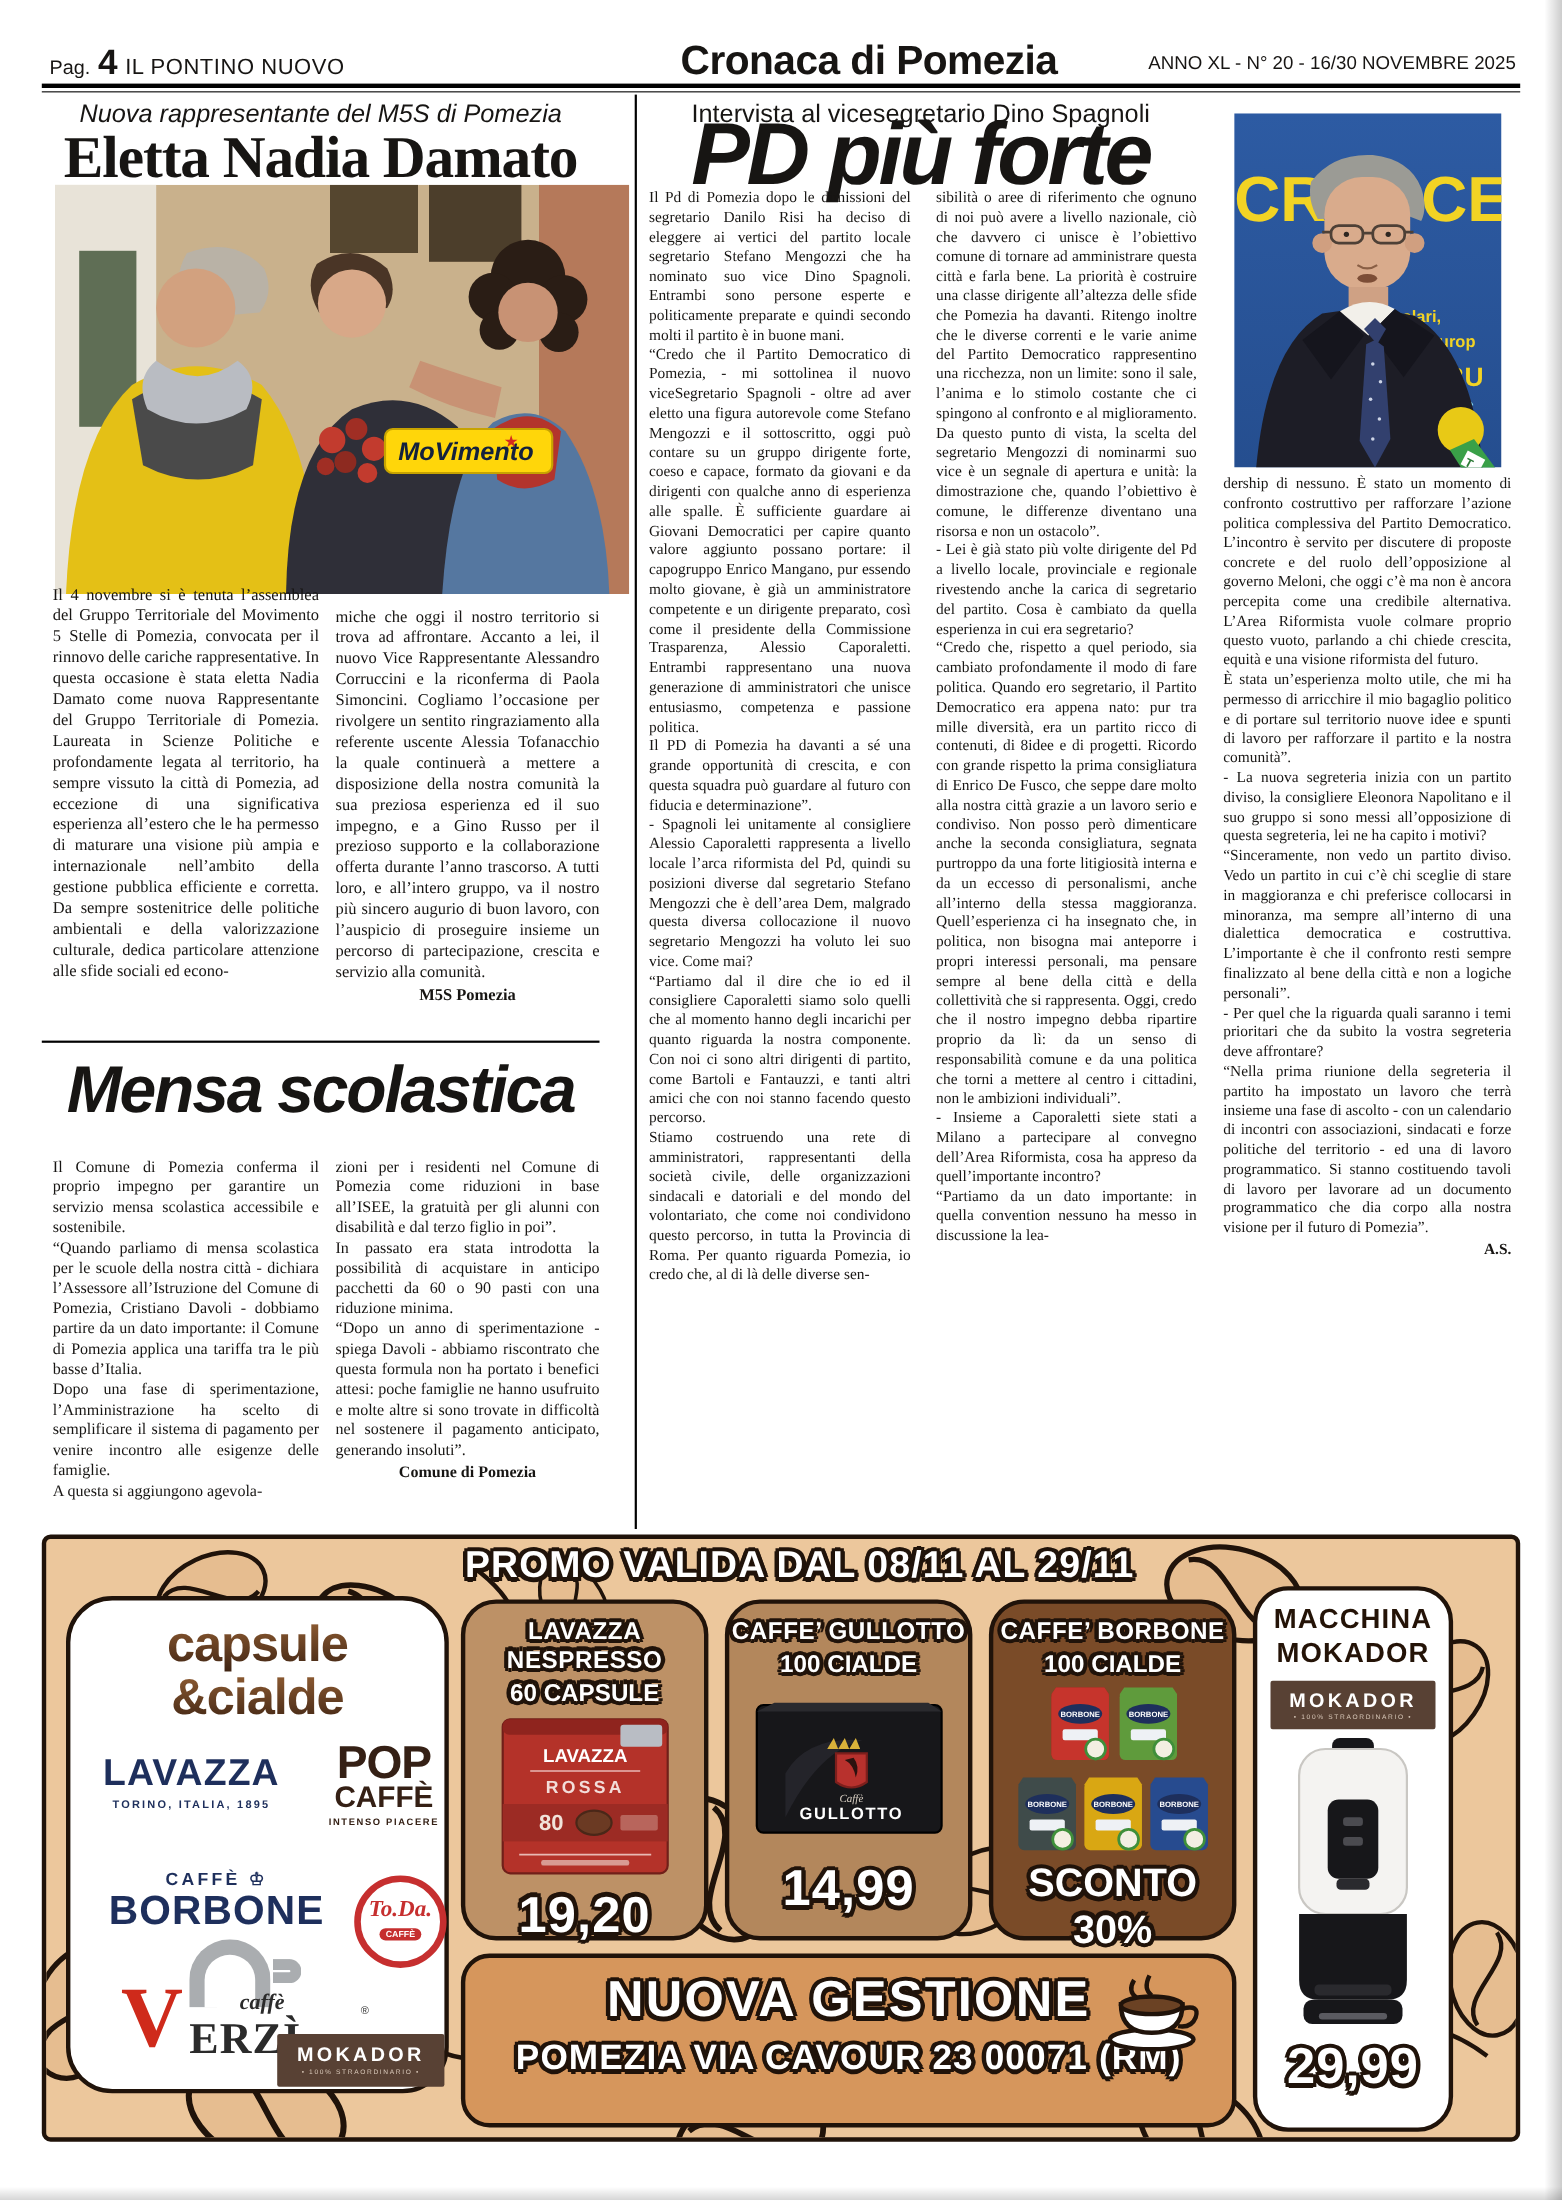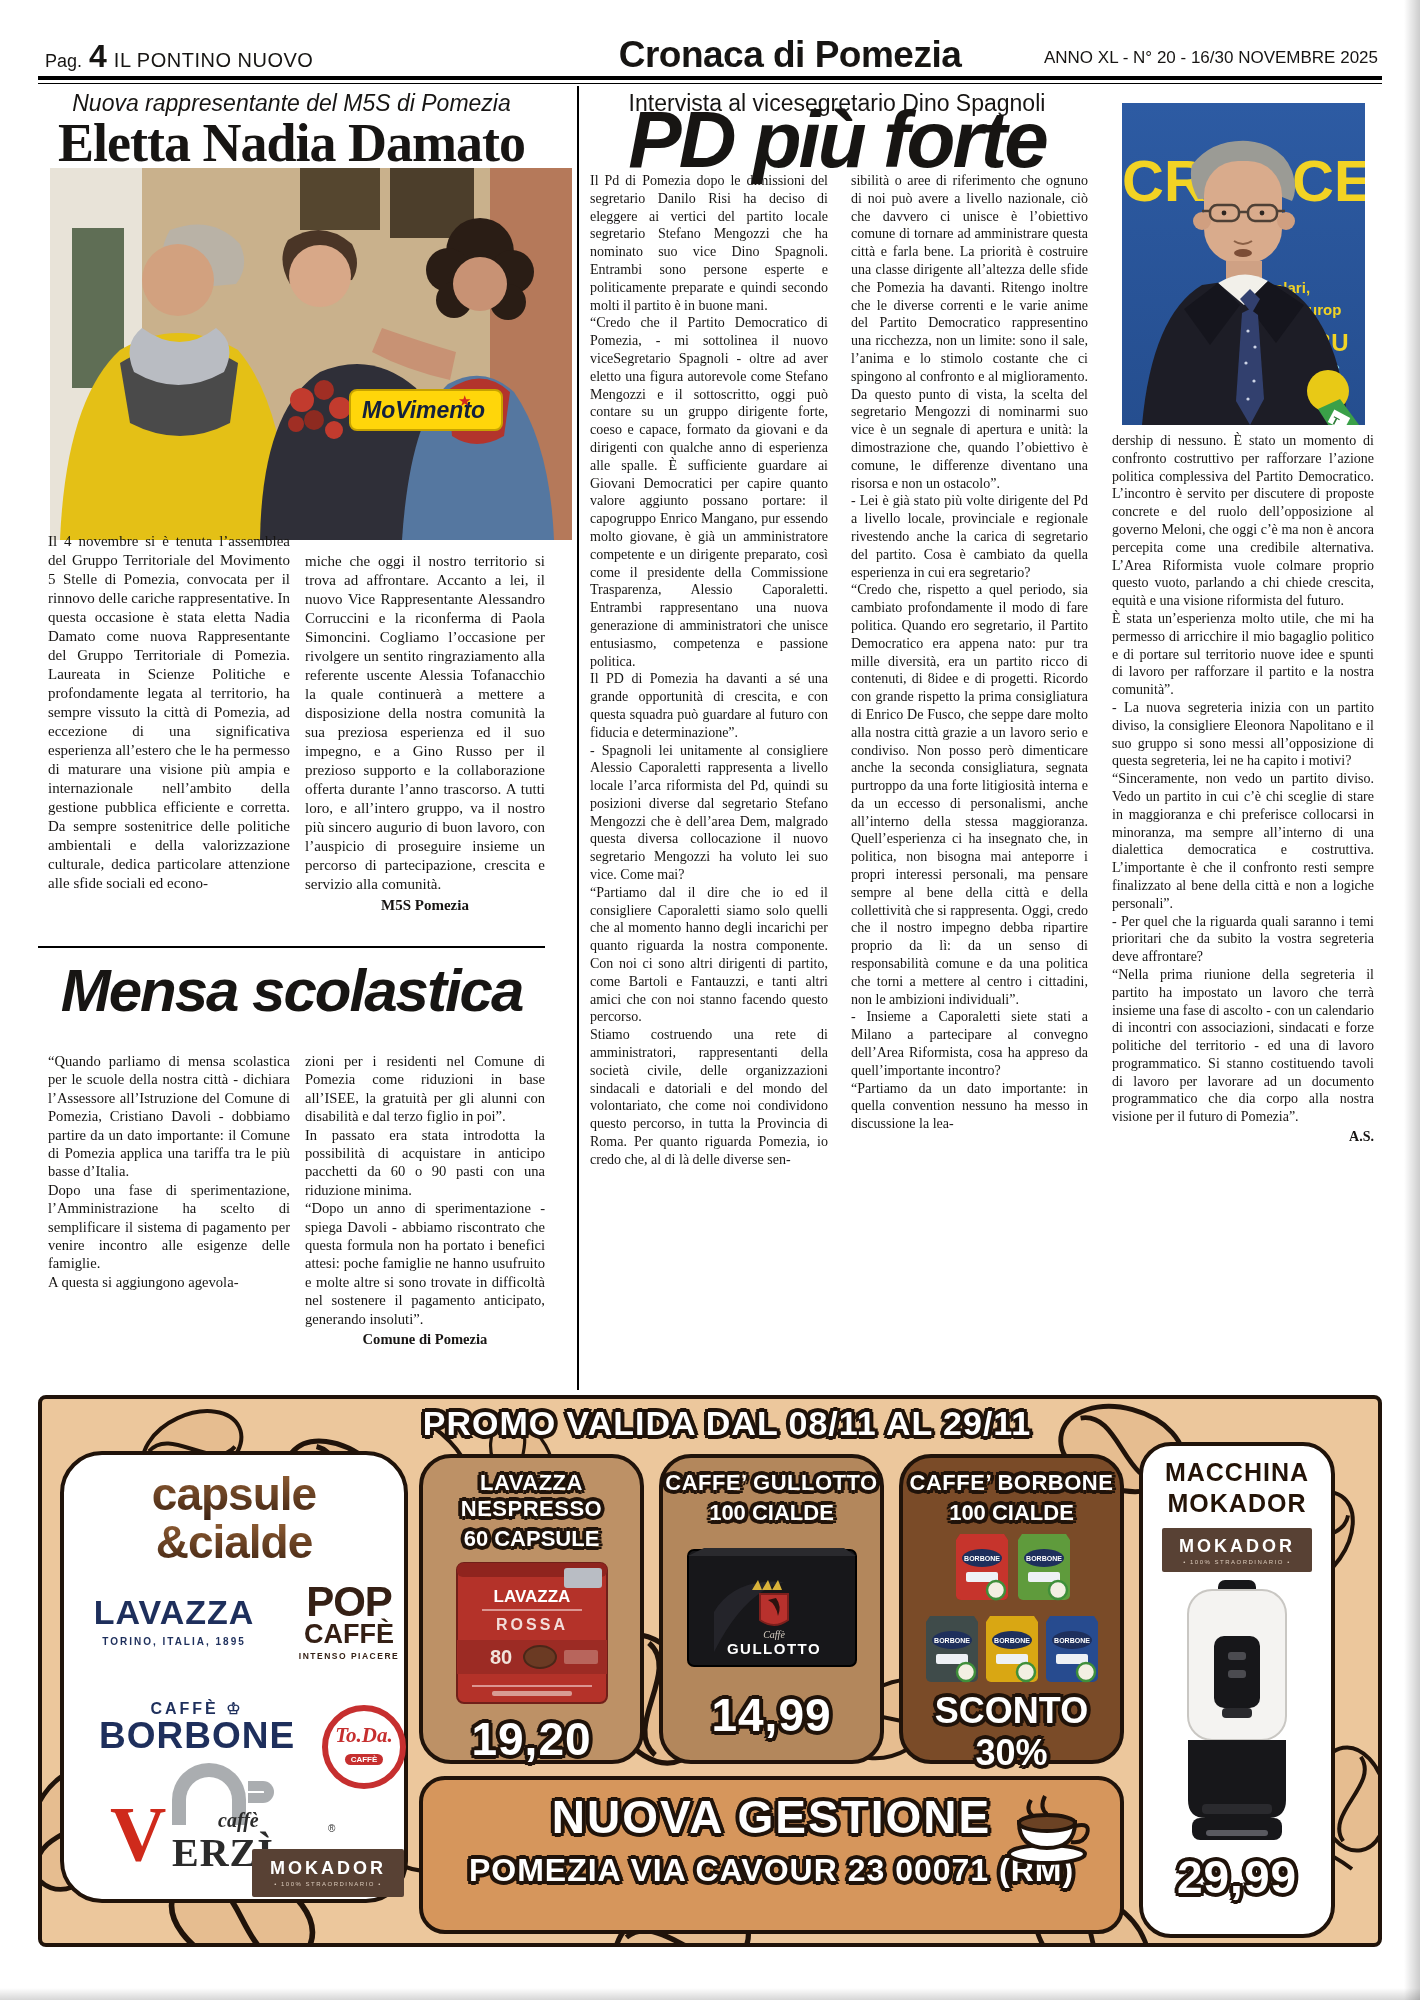--- a/index.html
+++ b/index.html
@@ -97,21 +97,21 @@
   .verzi-reg{position:absolute;left:218px;top:60px;font:10px "Liberation Sans",sans-serif;color:#2b2b2b;}
   .mokabox{background:var(--mokador-brown,#584134);color:#fff;text-align:center;box-sizing:border-box;}
   .mokabox-card{left:188px;top:394px;width:152px;height:48px;border-radius:2px;padding-top:9px;}
   .moka-name{font:bold 18px "Liberation Sans",sans-serif;letter-spacing:3px;}
   .moka-sub{font:6px "Liberation Sans",sans-serif;letter-spacing:1.5px;color:#d9c9ba;margin-top:2px;}
 
   .pcard{border:4px solid #20130a;border-radius:32px;box-sizing:border-box;text-align:center;}
   .pcard-1{left:377px;top:55px;width:225px;height:310px;background:var(--card-tan,#bd9166);text-align:center;}
   .pcard-2{left:617px;top:55px;width:225px;height:310px;background:var(--card-tan2,#b3875c);}
   .pcard-3{left:857px;top:55px;width:225px;height:310px;background:var(--card-brown,#7a4b28);}
-  .pcard-4{left:1097px;top:43px;width:196px;height:496px;background:#fff;}
+  .pcard-4{left:1097px;top:43px;width:182px;height:496px;background:#fff;}
   .pc-t1{margin-top:12px;font:bold 22px "Liberation Sans",sans-serif;letter-spacing:.5px;}
   .pc-t2{font:bold 22px "Liberation Sans",sans-serif;margin-top:4px;}
   .pc-price{font:bold 46px "Liberation Sans",sans-serif;letter-spacing:1px;}
   .pc-sconto{font:bold 36px "Liberation Sans",sans-serif;}
   .pc4-t{margin-top:12px;font:bold 25px "Liberation Sans",sans-serif;letter-spacing:1px;}
   .mokabox-4{margin:10px auto 0;width:150px;height:44px;padding-top:8px;border-radius:2px;}
 
   .banner{left:377px;top:377px;width:705px;height:158px;background:var(--banner-orange,#d6965c);
           border:4px solid #20130a;border-radius:26px;box-sizing:border-box;text-align:center;}
   .banner-1{margin-top:10px;font:bold 46px "Liberation Sans",sans-serif;letter-spacing:2px;}
@@ -194,20 +194,21 @@
   </div>
 <div class="abs col m5s-c2">
   <div>
       <p class="para s-n">miche che oggi il nostro territorio si trova ad affrontare. Accanto a lei, il nuovo Vice Rappresentante Alessandro Corruccini e la riconferma di Paola Simoncini. Cogliamo l’occasione per rivolgere un sentito ringraziamento alla referente uscente Alessia Tofanacchio la quale continuerà a mettere a disposizione della nostra comunità la sua preziosa esperienza ed il suo impegno, e a Gino Russo per il prezioso supporto e la collaborazione offerta durante l’anno trascorso. A tutti loro, e all’intero gruppo, va il nostro più sincero augurio di buon lavoro, con l’auspicio di proseguire insieme un percorso di partecipazione, crescita e servizio alla comunità.</p>
     </div>
   <div class="sig">M5S Pomezia</div>
 </div>
 
 <div class="abs title-mensa">Mensa scolastica</div>
 <div class="abs col mensa-c1">
+    <p class="para s-n">Il Comune di Pomezia conferma il proprio impegno per garantire un servizio mensa scolastica accessibile e sostenibile.</p>
     <p class="para s-i">“Quando parliamo di mensa scolastica per le scuole della nostra città - dichiara l’Assessore all’Istruzione del Comune di Pomezia, Cristiano Davoli - dobbiamo partire da un dato importante: il Comune di Pomezia applica una tariffa tra le più basse d’Italia.</p>
     <p class="para s-n">Dopo una fase di sperimentazione, l’Amministrazione ha scelto di semplificare il sistema di pagamento per venire incontro alle esigenze delle famiglie.</p>
     <p class="para s-i">A questa si aggiungono agevola-</p>
   </div>
 <div class="abs col mensa-c2">
   <div>
       <p class="para s-i">zioni per i residenti nel Comune di Pomezia come riduzioni in base all’ISEE, la gratuità per gli alunni con disabilità e dal terzo figlio in poi”.</p>
       <p class="para s-n">In passato era stata introdotta la possibilità di acquistare in anticipo pacchetti da 60 o 90 pasti con una riduzione minima.</p>
       <p class="para s-i">“Dopo un anno di sperimentazione - spiega Davoli - abbiamo riscontrato che questa formula non ha portato i benefici attesi: poche famiglie ne hanno usufruito e molte altre si sono trovate in difficoltà nel sostenere il pagamento anticipato, generando insoluti”.</p>
     </div>

